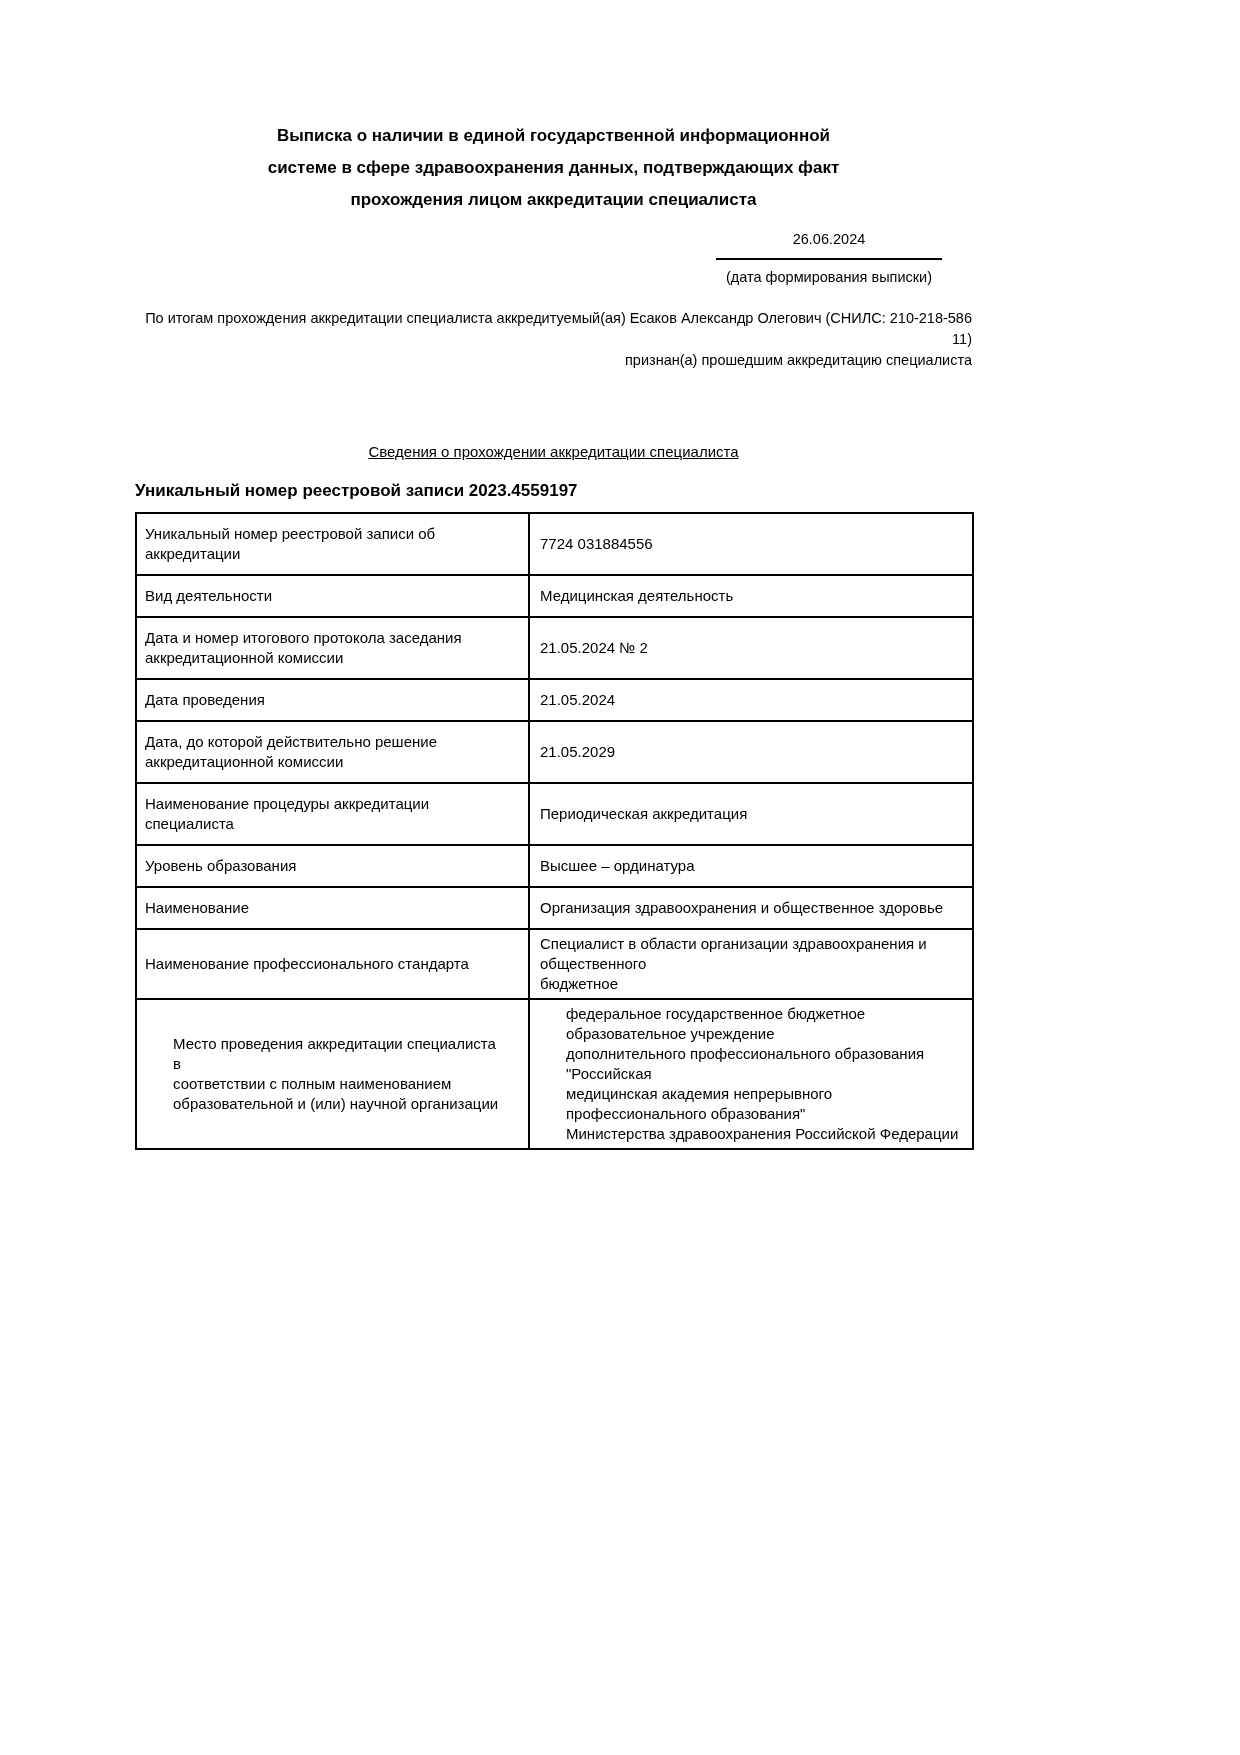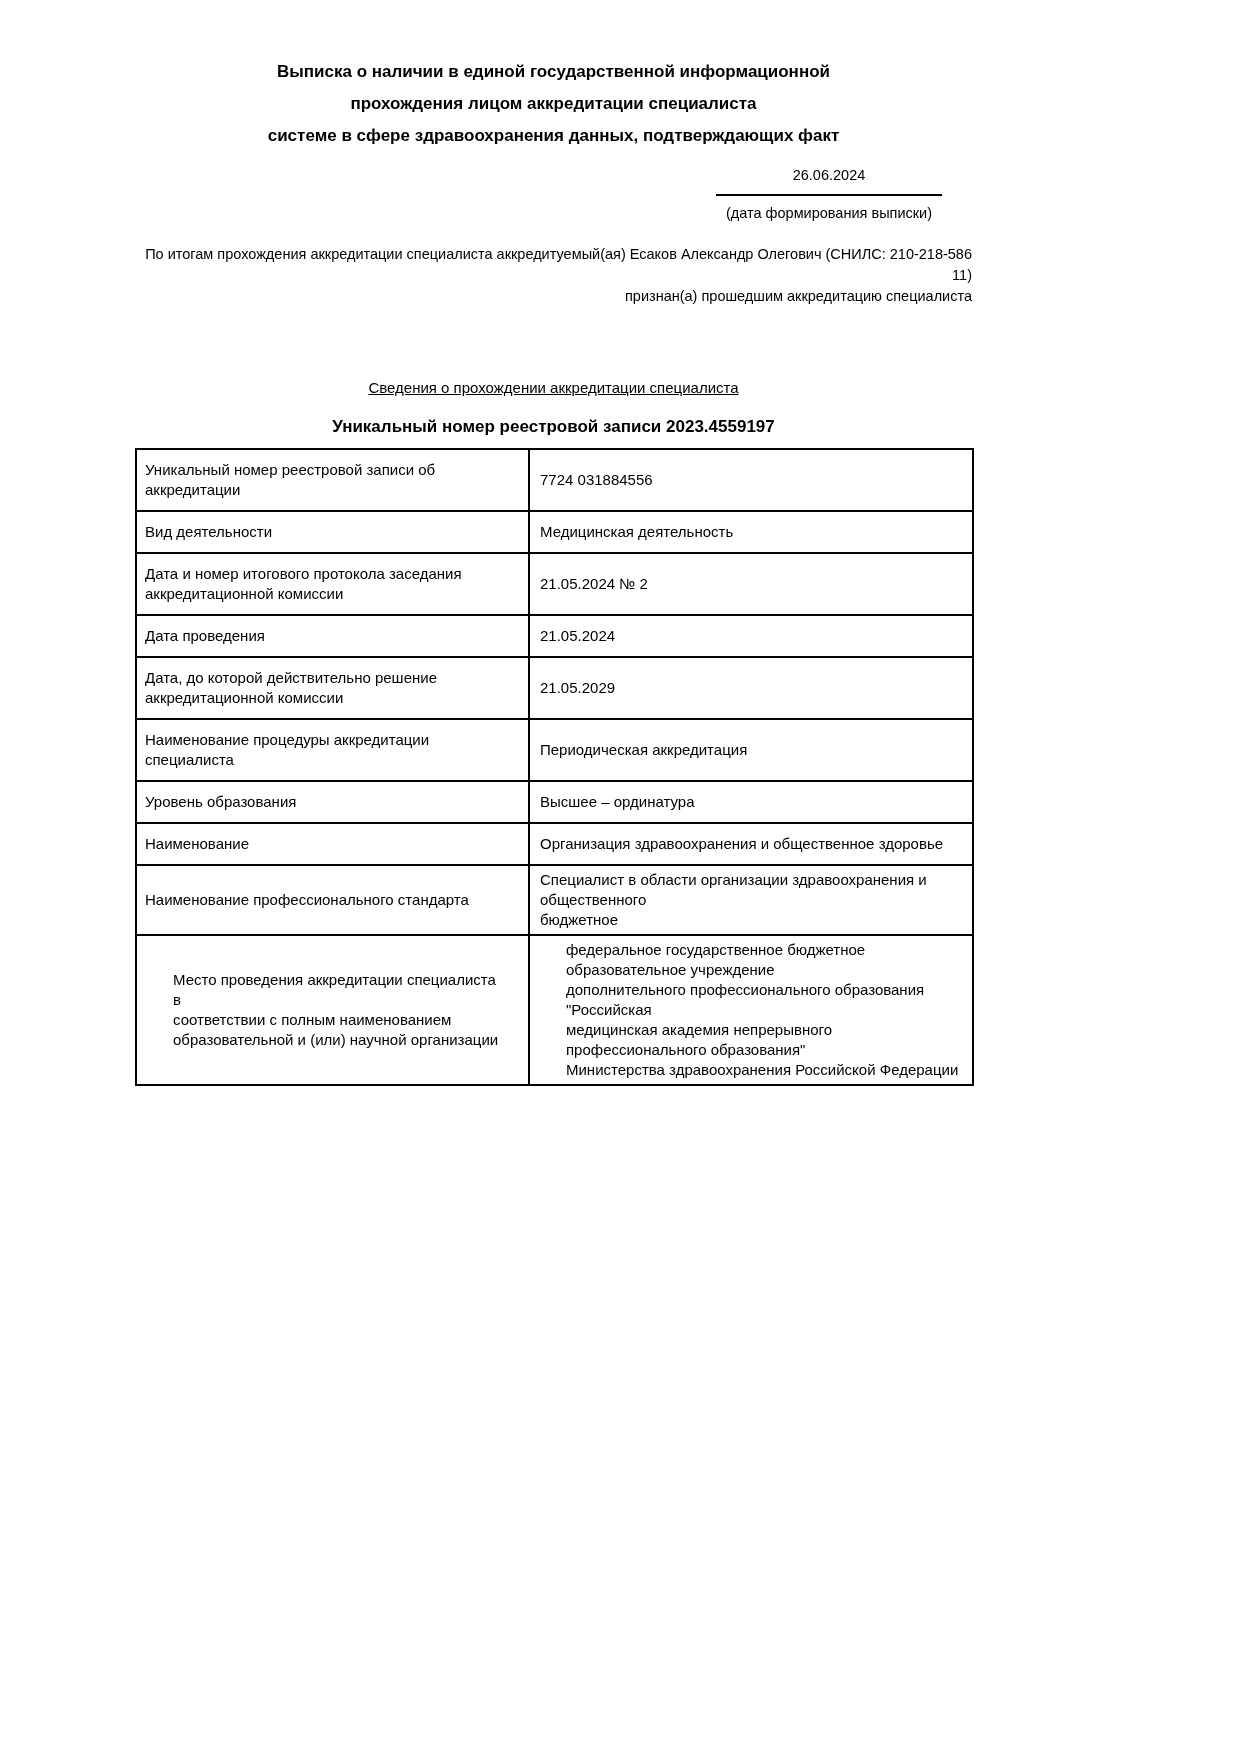--- a/index.html
+++ b/index.html
@@ -12,21 +12,21 @@
     font-family:"Liberation Sans","DejaVu Sans",sans-serif;
     overflow:hidden;
   }
   .content{
     position:absolute;
     left:135px;
     top:0;
     width:837px;
   }
   .title{
-    padding-top:56px;
+    padding-top:120px;
     text-align:center;
     font-weight:bold;
     font-size:17px;
     line-height:32px;
   }
   .date-block{
     width:226px;
     margin:14px 30px 0 auto;
   }
   .date-value{
@@ -51,21 +51,21 @@
   }
   .section-heading{
     margin-top:72px;
     text-align:center;
     font-size:15px;
     line-height:18px;
     text-decoration:underline;
   }
   .registry-heading{
     margin-top:20px;
-    text-align:center;
+    text-align:left;
     font-size:17px;
     line-height:20px;
     font-weight:bold;
   }
   table.acc{
     margin-top:11px;
     border-collapse:collapse;
     table-layout:fixed;
     width:837px;
     font-size:15px;
@@ -84,22 +84,22 @@
   tr.h3 > td{height:84px;padding-left:36px;}
 </style>
 </head>
 <body>
 
 <div class="page">
   <div class="content">
 
     <div class="title">
       <div>Выписка о наличии в единой государственной информационной</div>
+      <div>системе в сфере здравоохранения данных, подтверждающих факт</div>
       <div>прохождения лицом аккредитации специалиста</div>
-      <div>системе в сфере здравоохранения данных, подтверждающих факт</div>
     </div>
 
     <div class="date-block">
       <div class="date-value">26.06.2024</div>
       <div class="date-caption">(дата формирования выписки)</div>
     </div>
 
     <div class="intro">По итогам прохождения аккредитации специалиста аккредитуемый(ая) Есаков Александр Олегович (СНИЛС: 210-218-586 11)
 признан(а) прошедшим аккредитацию специалиста</div>
 

